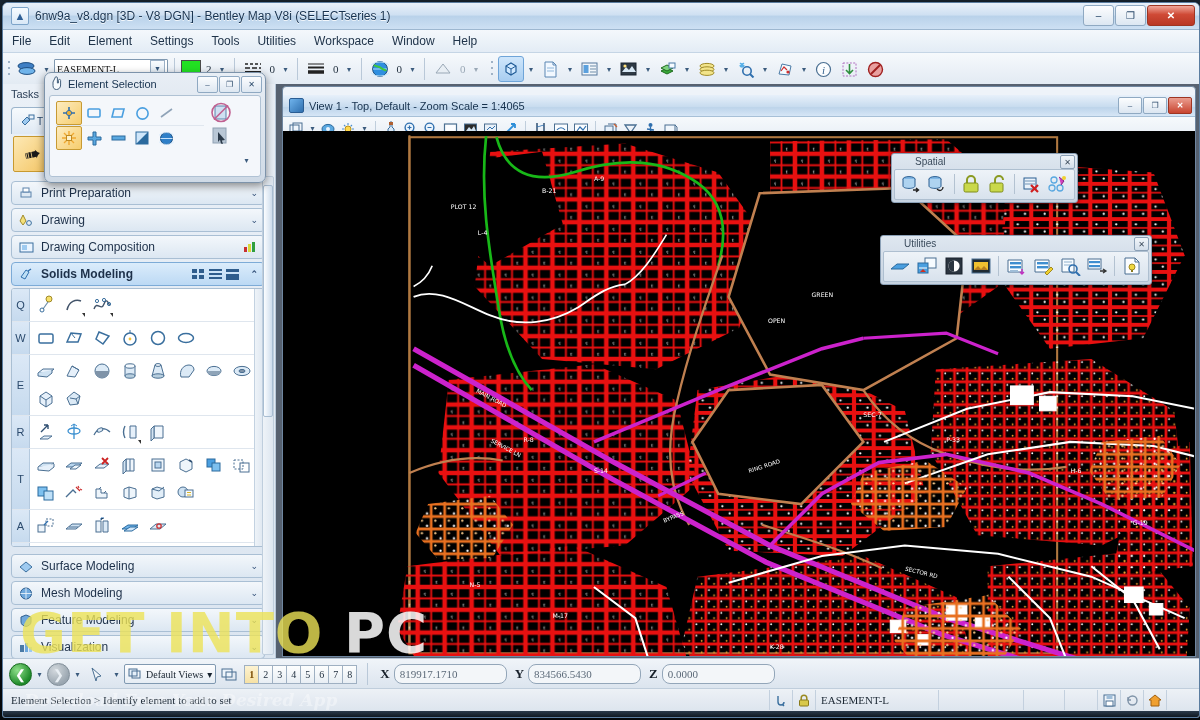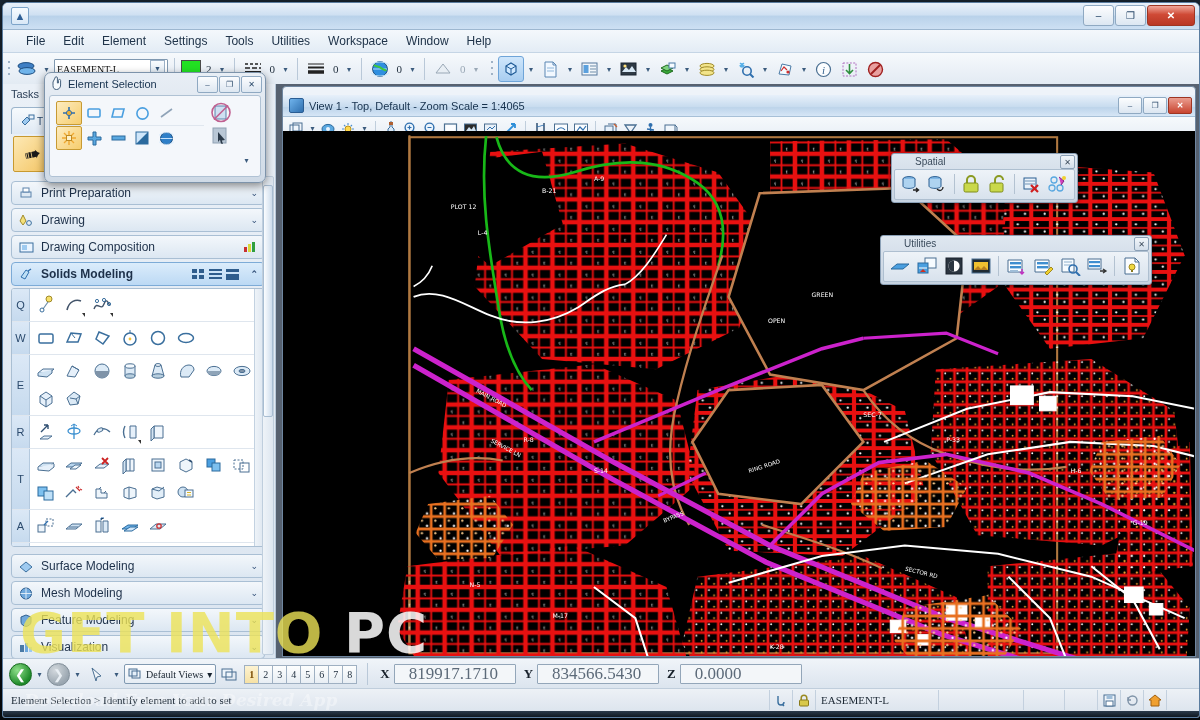--- a/index.html
+++ b/index.html
@@ -37,21 +37,21 @@
   .title-text{font-size:12px;color:#17324f;text-shadow:0 1px 0 rgba(255,255,255,.8);white-space:nowrap;}
   .win-btns{position:absolute;right:4px;top:2px;display:flex;gap:1px;}
   .wbtn{
     width:29px;height:19px;border:1px solid #8fa9c2;border-radius:3px;
     background:linear-gradient(180deg,#fdfdfe,#dce7f2);
     display:flex;align-items:center;justify-content:center;color:#2b4a6b;font-size:10px;
   }
   .wbtn.close{background:linear-gradient(180deg,#f0a79a,#cf4a36 45%,#b93725);border-color:#9e3522;color:#fff;width:46px;font-weight:bold;}
 
   
-  .menubar{height:22px;background:linear-gradient(180deg,#f4f8fc,#e3ecf5);border-bottom:1px solid #c5d5e5;display:flex;align-items:center;padding-left:14px;}
+  .menubar{height:22px;background:linear-gradient(180deg,#f4f8fc,#e3ecf5);border-bottom:1px solid #c5d5e5;display:flex;align-items:center;}
   .menuitem{padding:3px 9px;font-size:12px;color:#20344a;border-radius:2px;cursor:default;}
 
   
   .attrbar{
     height:32px;background:linear-gradient(180deg,#f6f9fc,#e2eaf3);
     border-bottom:1px solid #c2d2e2;display:flex;align-items:center;padding:0 4px;gap:2px;
   }
   .tbicon{
     width:24px;height:24px;border-radius:3px;display:flex;align-items:center;justify-content:center;
     font-size:13px;color:#35689c;flex:none;position:relative;
@@ -188,22 +188,22 @@
   }
   .vnums{display:flex;border:1px solid #8f a0b2;}
   .vnum{
     width:13px;height:17px;border:1px solid #9fb0c2;border-left:none;background:linear-gradient(180deg,#fdfefe,#e8eef4);
     display:flex;align-items:center;justify-content:center;font-size:10px;color:#1c2b3b;font-family:"Liberation Serif",serif;
   }
   .vnum:first-child{border-left:1px solid #9fb0c2;background:linear-gradient(180deg,#fdf3d2,#f6e1a4);color:#7a4a00;font-weight:bold;}
   .coordgrp{display:flex;align-items:center;gap:4px;margin-left:6px;}
   .coordlbl{font-size:13px;font-weight:bold;color:#17202a;font-family:"Liberation Serif",serif;}
   .coordbox{
-    width:106px;height:18px;border:1px solid #93a6b9;background:#f3f6f9;border-radius:1px;
-    display:flex;align-items:center;padding-left:14px;font-size:17px;color:#5c6a79;font-family:"Liberation Serif",serif;
+    width:106px;height:18px;border:1px solid #93a6b9;background:#f3f6f9;border-radius:8px;
+    display:flex;align-items:center;padding-left:5px;font-size:11px;color:#5c6a79;font-family:"Liberation Serif",serif;
   }
   .msgrow{
     position:absolute;left:0;right:0;bottom:6px;height:22px;
     background:linear-gradient(180deg,#edf1f6,#dde5ee);border-top:1px solid #c0cedc;
     display:flex;align-items:center;
   }
   .msgtxt{font-size:11px;color:#1b2733;padding-left:8px;font-family:"Liberation Serif",serif;flex:1;white-space:nowrap;}
   .msgcells{display:flex;align-items:center;height:20px;}
   .mcell{height:20px;border-left:1px solid #c3d0de;display:flex;align-items:center;justify-content:center;padding:0 5px;font-size:11px;color:#1b2733;font-family:"Liberation Serif",serif;}
   .mcell.icon{width:22px;padding:0;}
@@ -247,20 +247,21 @@
 </head>
 <body>
 
 <div id="app">
   <div class="desktop-bg"></div>
 
   <div class="win">
 
     <div class="titlebar">
       <div class="title-icon">▲</div>
+      <div class="title-text">6nw9a_v8.dgn [3D - V8 DGN] - Bentley Map V8i (SELECTseries 1)</div>
       <div class="win-btns">
         <div class="wbtn">–</div>
         <div class="wbtn">❐</div>
         <div class="wbtn close">✕</div>
       </div>
     </div>
 
     <div class="menubar">
       <div class="menuitem">File</div>
       <div class="menuitem">Edit</div>

